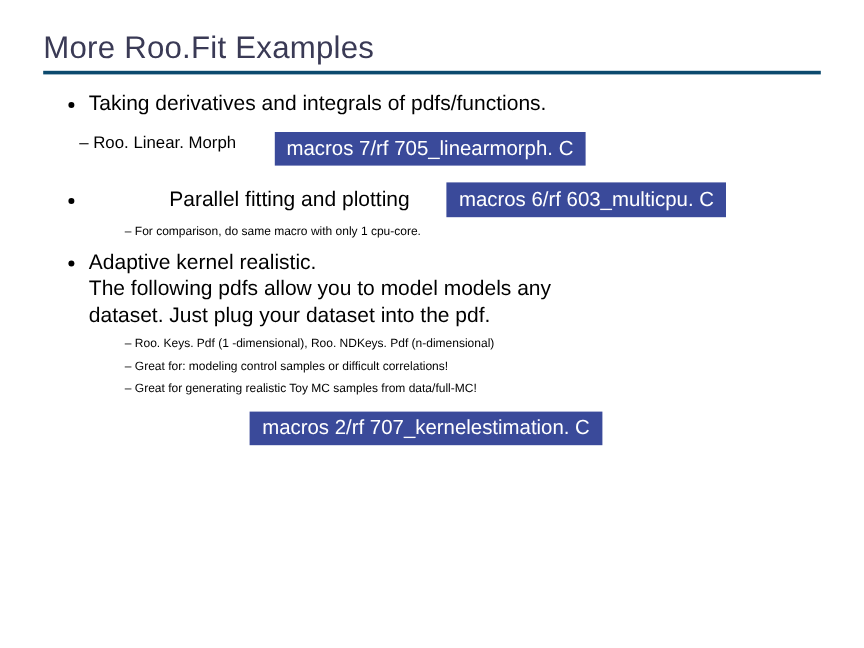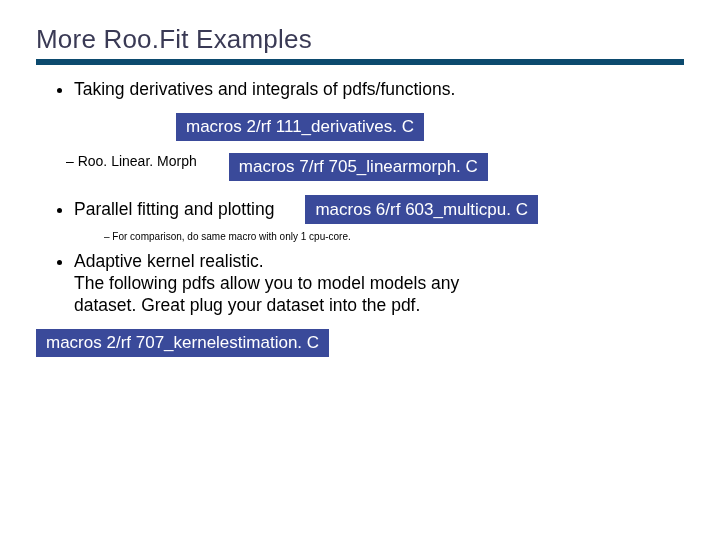--- a/index.html
+++ b/index.html
@@ -16,21 +16,21 @@
     padding: 24px 36px 8px 36px;
     box-sizing: border-box;
     width: 100%;
     height: 100%;
     position: relative;
   }
   .title {
     font-family: "Trebuchet MS", Verdana, sans-serif;
     font-size: 26px;
     color: #3a3a55;
-    border-bottom: 6px solid #0c4a6e;
+    border-bottom: 3px solid #0c4a6e;
     padding-bottom: 4px;
     margin-bottom: 14px;
     letter-spacing: 0.2px;
   }
   ul.top {
     list-style: disc;
     padding-left: 26px;
     margin: 12px;
   }
   ul.top > li {
@@ -75,67 +75,70 @@
   .sub-inline .dash {
     font-size: 14px;
   }
   .sub-inline .dash::before {
     content: "– ";
   }
   .li-inline {
     display: flex;
     align-items: center;
     gap: 31px;
+    justify-content: center;
   }
   .li-inline .txt {
     font-size: 17.5px;
   }
   .bottom-tag {
-    text-align: left;
+    text-align: center;
     margin-top: 0;
     padding-right: 10px;
   }
 </style>
 </head>
 <body>
 
 <div class="slide">
 
   <div class="title">More Roo.Fit Examples</div>
 
   <ul class="top">
 
     <li>
       <span>Taking derivatives and integrals of pdfs/functions.</span>
     </li>
   </ul>
-  <div class="tag-row-center">
-    <span class="tag">macros 2/rf 111_derivatives. C</span>
-  </div>
 
   <div class="sub-inline">
     <span class="dash">Roo. Linear. Morph</span>
     <span class="tag">macros 7/rf 705_linearmorph. C</span>
   </div>
 
   <ul class="top">
     <li>
       <div class="li-inline">
         <span class="txt">Parallel fitting and plotting</span>
         <span class="tag">macros 6/rf 603_multicpu. C</span>
       </div>
       <ul class="sub">
         <li>For comparison, do same macro with only 1 cpu-core.</li>
       </ul>
     </li>
 
     <li>
       <span>Adaptive kernel realistic.</span><br>
       <span>The following pdfs allow you to model models any</span><br>
-      <span>dataset. Great plug your dataset into the pdf.</span>
+      <span>dataset. Just plug your dataset into the pdf.</span>
+      <ul class="sub">
+        <li>Roo. Keys. Pdf (1 -dimensional), Roo. NDKeys. Pdf (n-dimensional)</li>
+        <li>Great for: modeling control samples or difficult correlations!</li>
+        <li>Great for generating realistic Toy MC samples from data/full-MC!</li>
+      </ul>
     </li>
   </ul>
 
   <div class="bottom-tag">
     <span class="tag">macros 2/rf 707_kernelestimation. C</span>
   </div>
 
 </div>
 
 </body></html>

